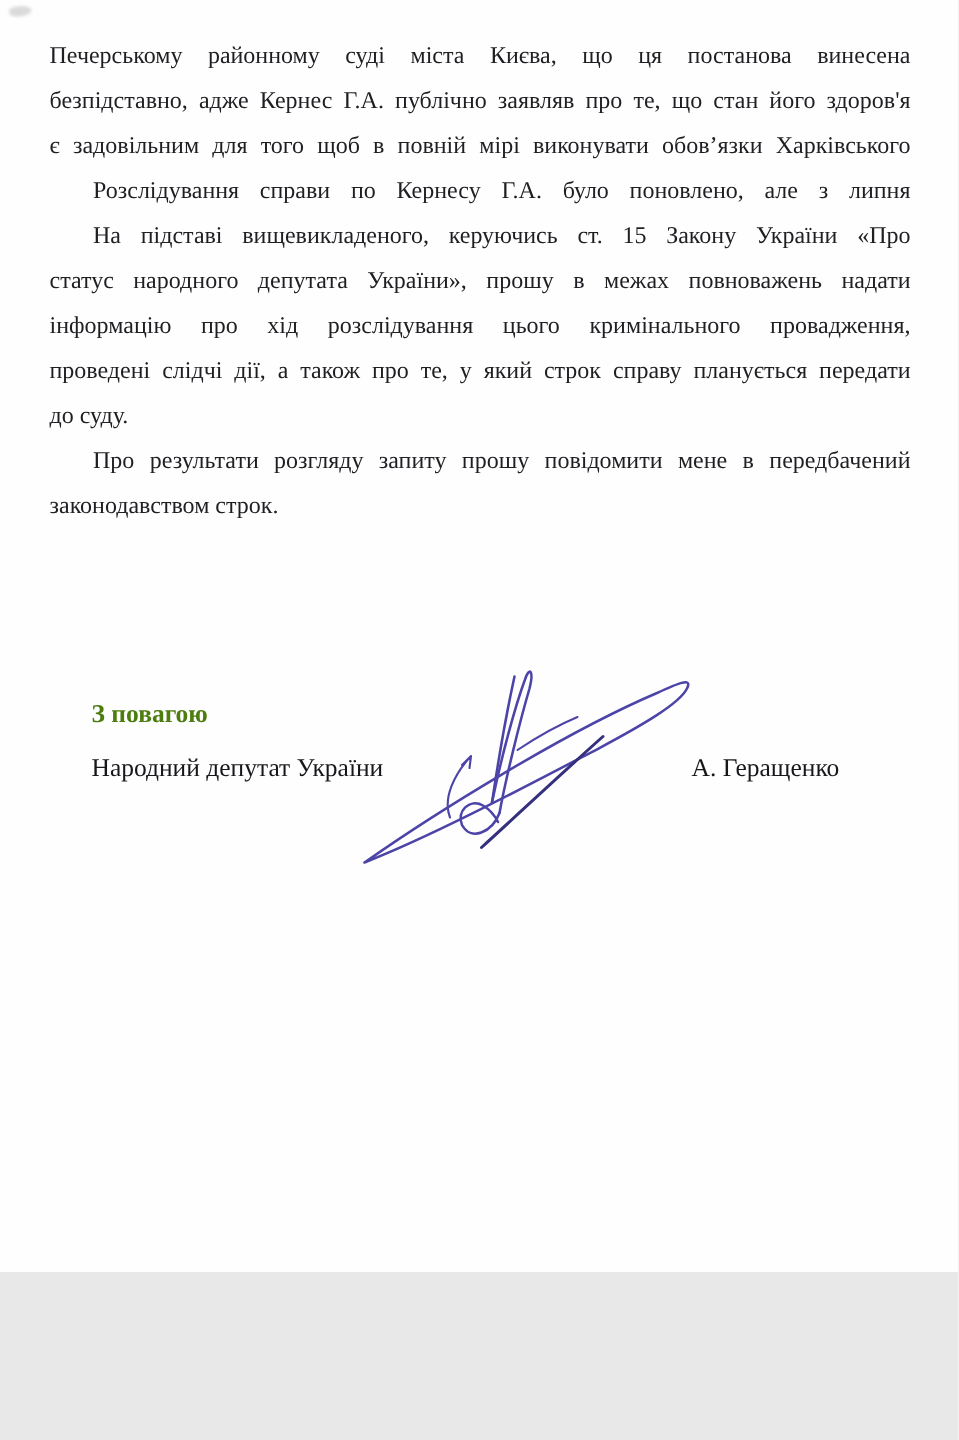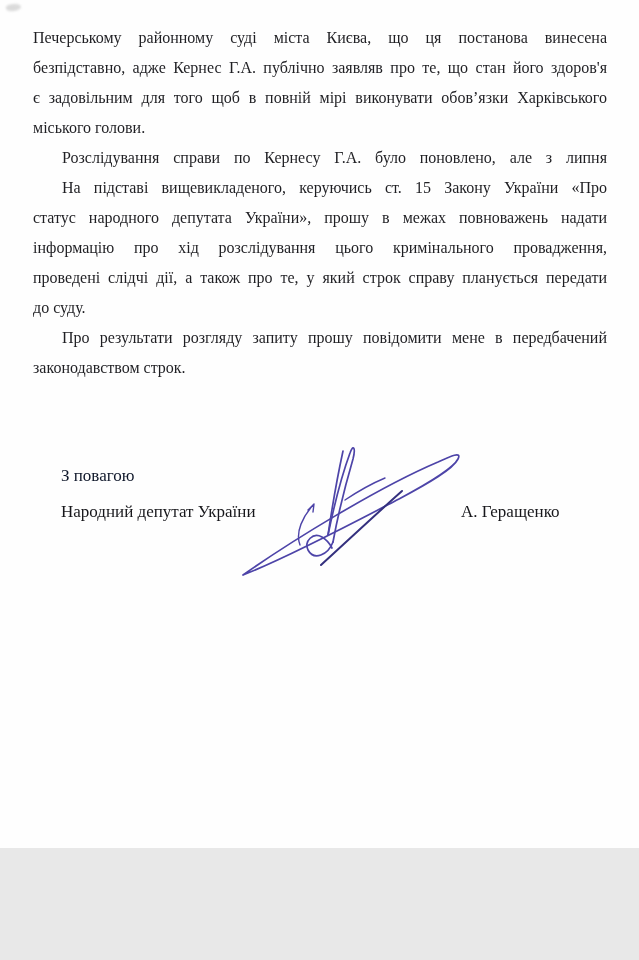--- a/index.html
+++ b/index.html
@@ -49,22 +49,22 @@
     padding-left: 29px;
   }
   .line.indent.justify {
     text-indent: 0;
   }
   .closing {
     position: absolute;
     left: 61px;
     top: 466px;
     font-size: 17px;
-    font-weight: normal;
-    color: #0f172a;
+    font-weight: bold;
+    color: #4d7c0f;
   }
   .signer-title {
     position: absolute;
     left: 61px;
     top: 502px;
     font-size: 17px;
     font-weight: normal;
     color: #17171b;
   }
   .signer-name {
@@ -88,21 +88,20 @@
 <body>
 
 <div class="page">
 
   <div class="scan-smudge"></div>
 
   <div class="body-text" id="body-text">
       <div class="line justify">Печерському районному суді міста Києва, що ця постанова винесена</div>
       <div class="line justify">безпідставно, адже Кернес Г.А. публічно заявляв про те, що стан його здоров'я</div>
       <div class="line justify">є задовільним для того щоб в повній мірі виконувати обов’язки Харківського</div>
-      <div class="line">міського голови.</div>
       <div class="line justify indent">Розслідування справи по Кернесу Г.А. було поновлено, але з липня</div>
       <div class="line justify indent">На підставі вищевикладеного, керуючись ст. 15 Закону України «Про</div>
       <div class="line justify">статус народного депутата України», прошу в межах повноважень надати</div>
       <div class="line justify">інформацію про хід розслідування цього кримінального провадження,</div>
       <div class="line justify">проведені слідчі дії, а також про те, у який строк справу планується передати</div>
       <div class="line">до суду.</div>
       <div class="line justify indent">Про результати розгляду запиту прошу повідомити мене в передбачений</div>
       <div class="line">законодавством строк.</div>
     </div>
 

